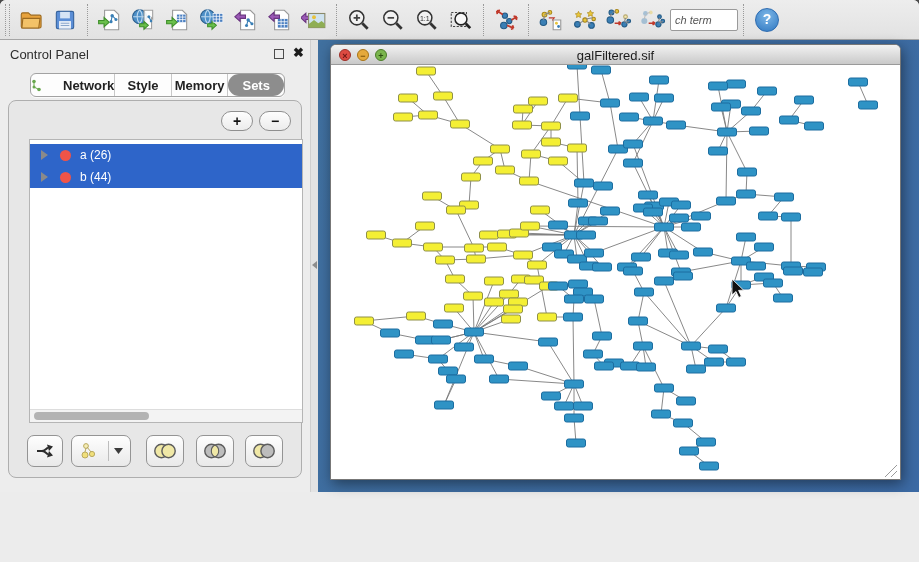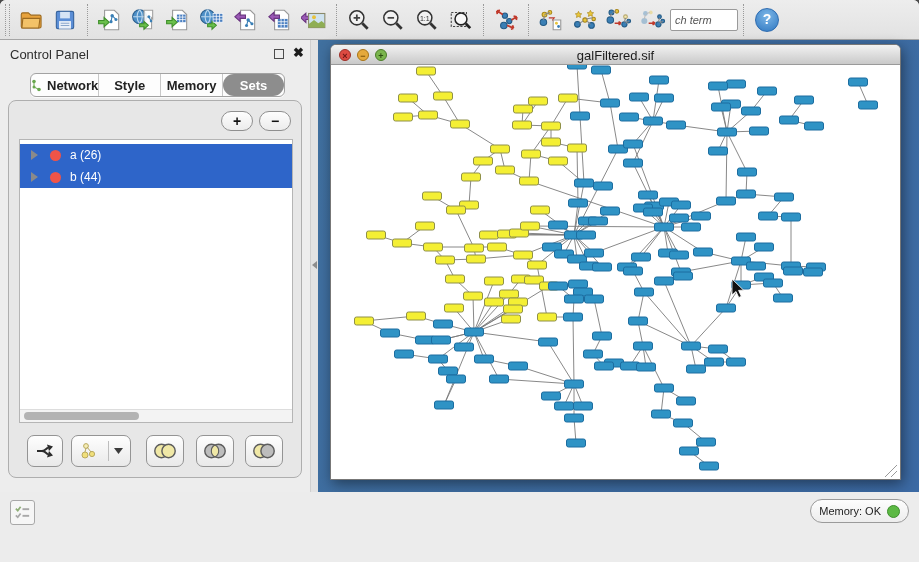--- a/index.html
+++ b/index.html
@@ -36,33 +36,33 @@
 
   
   .cpanel{width:310px;background:#ededed;position:relative;flex:none;}
   .cp-header{height:30px;position:relative;padding-left:24px;}
   .cp-title{position:absolute;left:10px;top:7px;font-size:13px;color:#2e2e2e;}
   .cp-float{position:absolute;right:26px;top:9px;width:10px;height:10px;border:1.5px solid #4c4c4c;background:transparent;padding:0;}
   .cp-close{position:absolute;right:6px;top:5px;border:none;background:none;font-size:13px;font-weight:bold;color:#1c1c1c;padding:0;}
   .tabbar{position:absolute;left:30px;top:33px;width:255px;height:24px;display:flex;
           border:1px solid #a2a2a2;border-radius:6px;background:#fdfdfd;overflow:hidden;
           box-shadow:0 1px 0 rgba(255,255,255,.7);}
-  .tab{flex:1;display:flex;align-items:center;justify-content:center;gap:4px;
+  .tab{flex:1;display:flex;align-items:center;justify-content:center;gap:20px;
        font-size:13px;font-weight:bold;color:#222;border-right:1px solid #c8c8c8;}
   .tab:last-child{border-right:none;}
   .tab.active{background:#8d8d8d;color:#fff;border-radius:11px;}
   .tab svg{width:12px;height:13px;}
 
   .sets-box{position:absolute;left:8px;top:60px;width:294px;height:378px;
             border:1px solid #aeaeae;border-radius:8px;background:#e7e7e7;}
   .pm-row{position:absolute;top:10px;right:10px;display:flex;gap:6px;}
   .pm-btn{width:32px;height:20px;border:1px solid #8f8f8f;border-radius:10px;
           background:linear-gradient(#fdfdfd,#ececec);font-size:14px;font-weight:bold;
           line-height:16px;color:#111;padding:0;}
-  .set-list{position:absolute;left:10px;top:38px;width:274px;height:284px;
+  .set-list{position:absolute;left:20px;top:38px;width:274px;height:284px;
             background:#fff;border:1px solid #b5b5b5;overflow:hidden;}
   .rows{padding-top:4px;}
   .row{height:22px;display:flex;align-items:center;background:#2e65c9;color:#fff;
        font-size:12px;}
   .row .tri{width:0;height:0;border-left:7px solid #8a8a8a;border-top:5px solid transparent;
             border-bottom:5px solid transparent;margin-left:11px;}
   .row .dot{width:11px;height:11px;border-radius:50%;background:#ef5448;margin-left:12px;}
   .row .lbl{margin-left:9px;}
   .hscroll{position:absolute;left:0;right:0;bottom:0;height:13px;background:#f3f3f3;
            border-top:1px solid #ddd;}
@@ -782,27 +782,13 @@
               <rect x="348.5" y="382" width="19" height="8" rx="2" fill="#2f93c5" stroke="#1c6da0"></rect>
               <rect x="368.5" y="397" width="19" height="8" rx="2" fill="#2f93c5" stroke="#1c6da0"></rect>
               <path d="M566 400 l-12 12 M566 406 l-6 6" stroke="#9a9a9a" fill="none"></path>
               <polygon points="0,0 0,16 4,12.5 6.8,18.5 9.3,17.3 6.6,11.4 11.6,11.2" transform="translate(401,214)" fill="#111" stroke="#fff" stroke-width="0.8"></polygon>
             </svg>
         </div>
       </div>
     </div>
   </div>
 
-  <div class="statusbar">
-    <button class="sb-icon">
-      <svg viewBox="0 0 20 20">
-          <path d="M3 6l2 2 3-4" stroke="#8faf77" stroke-width="1.8" fill="none"></path>
-          <rect x="10" y="5.5" width="7" height="2" fill="#a8a8a8"></rect>
-          <path d="M3 13l2 2 3-4" stroke="#a8a8a8" stroke-width="1.8" fill="none"></path>
-          <rect x="10" y="12.5" width="7" height="2" fill="#a8a8a8"></rect>
-        </svg>
-    </button>
-    <button class="mem-pill">
-      <span>Memory: OK</span>
-      <span class="mem-dot"></span>
-    </button>
-  </div>
 </div>
 
 </body></html>

